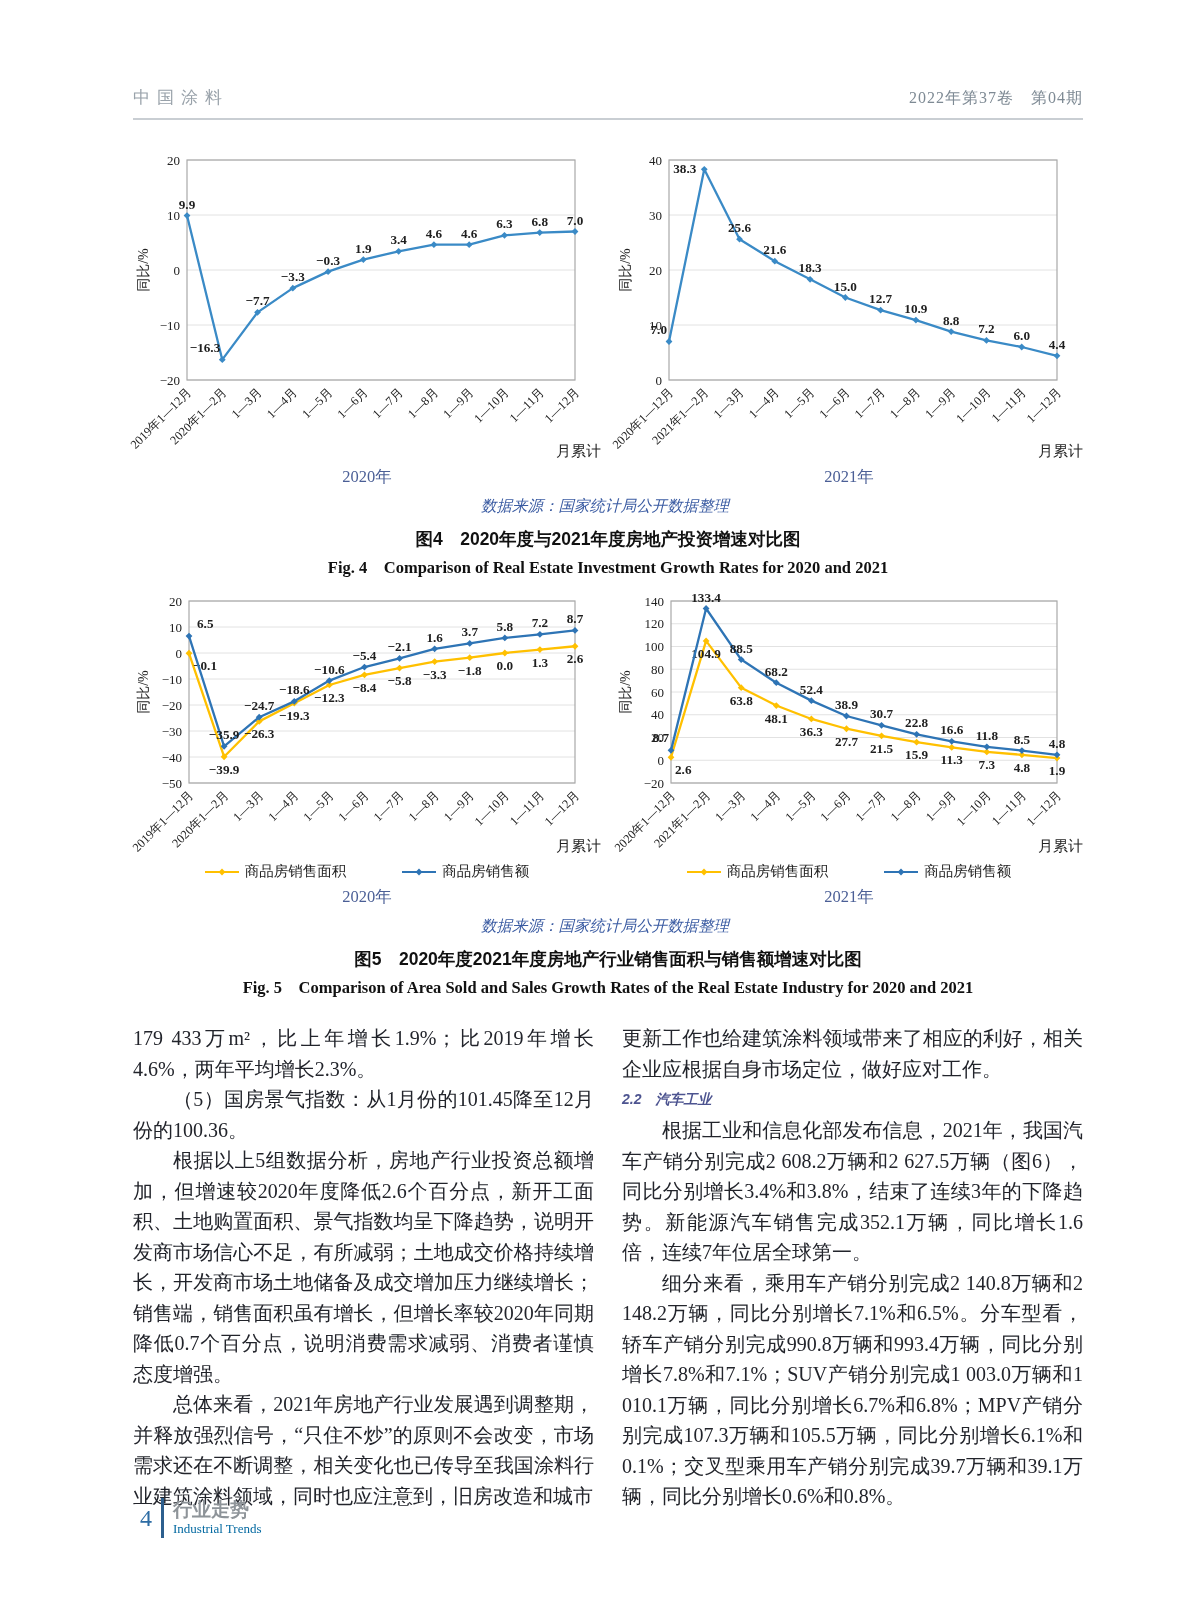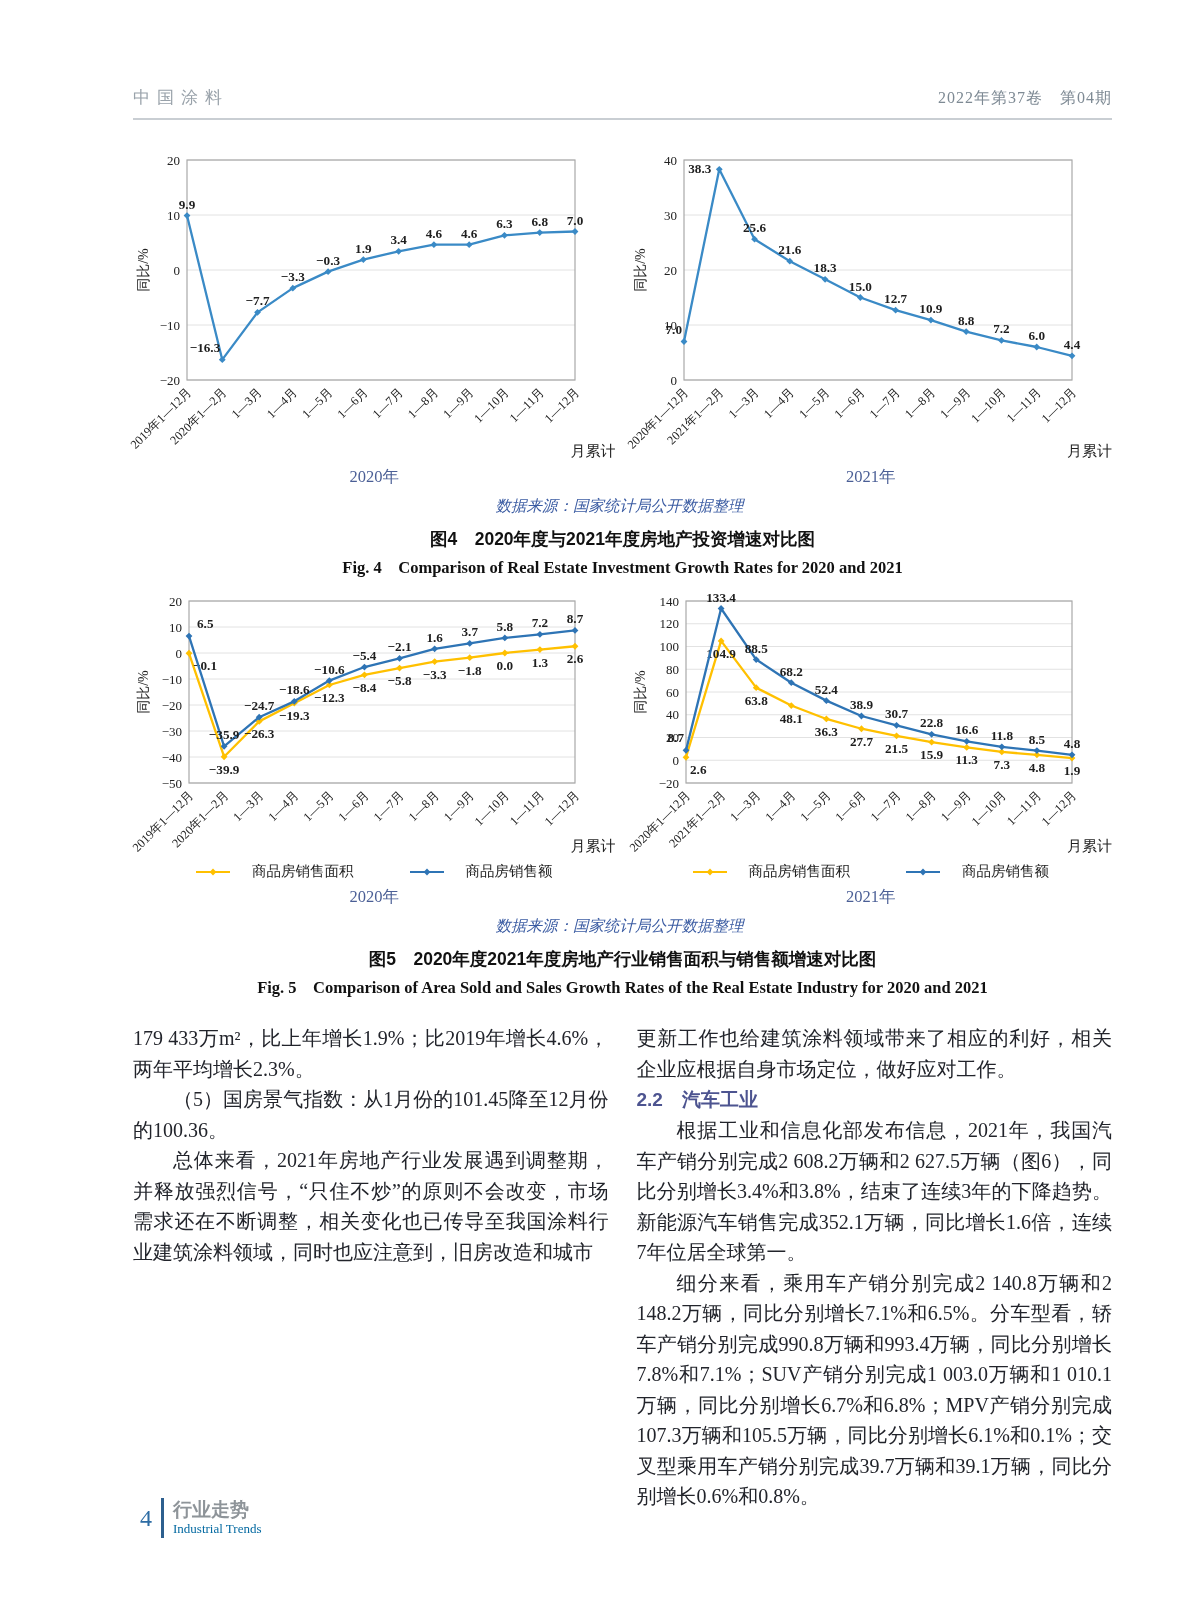--- a/index.html
+++ b/index.html
@@ -1,46 +1,46 @@
 <!DOCTYPE html>
 <html><head>
 <meta charset="utf-8">
 <style>
   html,body{margin:0;padding:0;}
   body{
     width:1187px;height:1600px;background:#ffffff;position:relative;overflow:hidden;
     font-family:"Liberation Serif",serif;color:#22242b;
   }
-  .page{padding:64px 75px 0 133px;}
+  .page{padding:64px 104px 0 133px;}
   
   .hdr{display:flex;justify-content:space-between;align-items:flex-end;
        padding-bottom:9px;border-bottom:2px solid #c9ced3;}
   .hdr-left{color:#99a2aa;font-size:17px;letter-spacing:7px;font-family:"Liberation Sans",sans-serif;}
   .hdr-right{color:#7e8a94;font-size:16px;letter-spacing:1px;margin-top:24px;}
   
   .fig{margin-top:26px;}
   .fig5{margin-top:10px;}
   .charts-row{display:flex;gap:14px;}
   .chart-block{flex:1;min-width:0;}
   .chart-svg{display:block;overflow:visible;}
   .xlabel{text-align:right;font-size:15px;color:#222;margin-top:-12px;}
   .legend{display:flex;justify-content:center;gap:56px;align-items:center;margin-top:6px;}
-  .legend-item{display:flex;align-items:center;gap:22px;font-size:14.5px;color:#222;}
+  .legend-item{display:flex;align-items:center;gap:6px;font-size:14.5px;color:#222;}
   .yearlabel{text-align:center;font-size:16.5px;color:#4b5f96;margin-top:5px;}
   .src{text-align:center;color:#3a5ba2;font-style:italic;font-size:15.5px;margin:8px 6px 0 0;}
   .cap-cn{text-align:center;font-weight:bold;font-size:17.5px;margin-top:10px;
           font-family:"Liberation Sans",sans-serif;color:#111;}
   .cap-en{text-align:center;font-weight:bold;font-size:16.5px;margin-top:6px;color:#111;}
   
   .body-cols{display:flex;gap:28px;margin-top:24px;}
   .col{flex:1;min-width:0;font-size:20px;line-height:30.5px;text-align:justify;}
   .col p{margin:0;}
   .indent{text-indent:2em;}
   .h22{color:#4d5490;font-weight:bold;font-family:"Liberation Sans",sans-serif;
-       font-size:19px;line-height:31px;}
+       font-size:14px;line-height:31px;font-style:italic;}
   
   .footer{position:absolute;left:140px;bottom:62px;display:flex;align-items:center;gap:9px;}
   .pg{color:#2d6ca4;font-size:24px;}
   .fbar{width:3px;height:40px;background:#2d5f8e;}
   .fsec{display:flex;flex-direction:column;justify-content:center;}
   .sec-cn{color:#8e9499;font-weight:bold;font-size:19px;font-family:"Liberation Sans",sans-serif;line-height:1.15;}
   .sec-en{color:#0369a1;font-size:13px;line-height:1.2;}
 </style>
 </head>
 <body>
@@ -381,20 +381,21 @@
     </div>
     <div class="src">数据来源：国家统计局公开数据整理</div>
     <div class="cap-cn">图5　2020年度2021年度房地产行业销售面积与销售额增速对比图</div>
     <div class="cap-en">Fig. 5　Comparison of Area Sold and Sales Growth Rates of the Real Estate Industry for 2020 and 2021</div>
   </div>
 
   <div class="body-cols">
     <div class="col">
       <p>179 433万m²，比上年增长1.9%；比2019年增长4.6%，两年平均增长2.3%。</p>
       <p class="indent">（5）国房景气指数：从1月份的101.45降至12月份的100.36。</p>
+      <p class="indent">根据以上5组数据分析，房地产行业投资总额增加，但增速较2020年度降低2.6个百分点，新开工面积、土地购置面积、景气指数均呈下降趋势，说明开发商市场信心不足，有所减弱；土地成交价格持续增长，开发商市场土地储备及成交增加压力继续增长；销售端，销售面积虽有增长，但增长率较2020年同期降低0.7个百分点，说明消费需求减弱、消费者谨慎态度增强。</p>
       <p class="indent">总体来看，2021年房地产行业发展遇到调整期，并释放强烈信号，“只住不炒”的原则不会改变，市场需求还在不断调整，相关变化也已传导至我国涂料行业建筑涂料领域，同时也应注意到，旧房改造和城市</p>
     </div>
     <div class="col">
       <p>更新工作也给建筑涂料领域带来了相应的利好，相关企业应根据自身市场定位，做好应对工作。</p>
       <p class="h22">2.2　汽车工业</p>
       <p class="indent">根据工业和信息化部发布信息，2021年，我国汽车产销分别完成2 608.2万辆和2 627.5万辆（图6），同比分别增长3.4%和3.8%，结束了连续3年的下降趋势。新能源汽车销售完成352.1万辆，同比增长1.6倍，连续7年位居全球第一。</p>
       <p class="indent">细分来看，乘用车产销分别完成2 140.8万辆和2 148.2万辆，同比分别增长7.1%和6.5%。分车型看，轿车产销分别完成990.8万辆和993.4万辆，同比分别增长7.8%和7.1%；SUV产销分别完成1 003.0万辆和1 010.1万辆，同比分别增长6.7%和6.8%；MPV产销分别完成107.3万辆和105.5万辆，同比分别增长6.1%和0.1%；交叉型乘用车产销分别完成39.7万辆和39.1万辆，同比分别增长0.6%和0.8%。</p>
     </div>
   </div>
 

